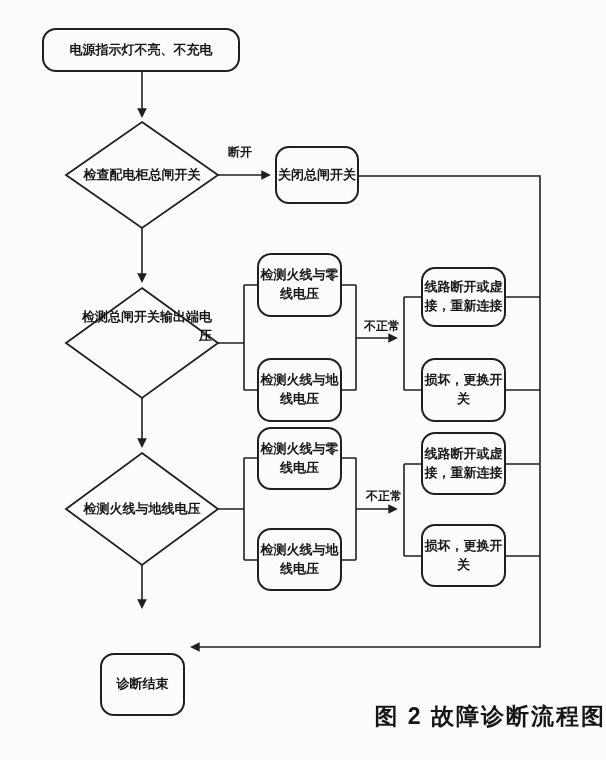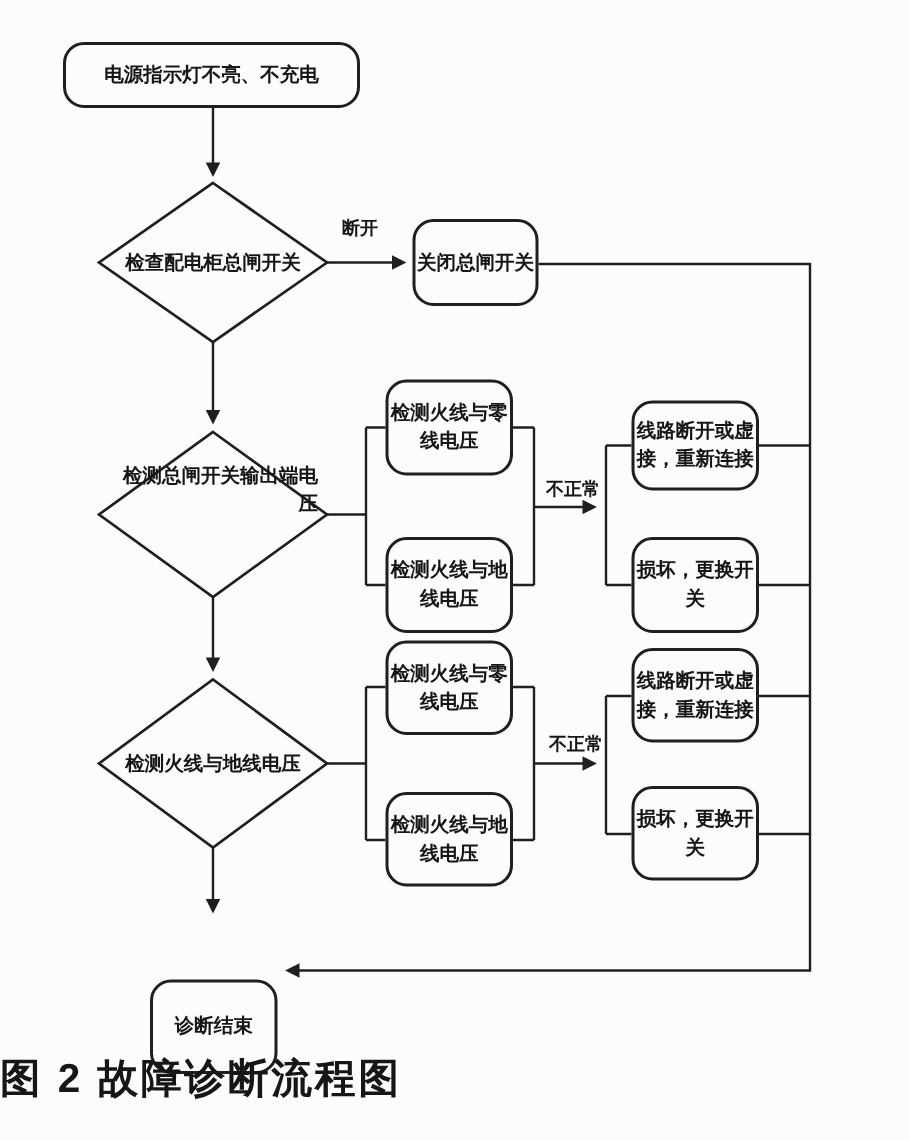--- a/index.html
+++ b/index.html
@@ -10,22 +10,22 @@
   .ln { stroke:var(--line); stroke-width:1.6; fill:none; }
   .dm { stroke:var(--line); stroke-width:1.8; fill:none; }
   .ah { fill:var(--line); }
   .node { position:absolute; display:flex; align-items:center; justify-content:center;
           text-align:center; font-weight:bold; font-size:13px; line-height:1.45;
           color:var(--text); box-sizing:border-box;border-radius:14px; }
   .rect { border:2px solid var(--line); padding:2px 1px; }
   .dlabel { background:transparent; }
   .edge-label { position:absolute; font-weight:bold; font-size:12px; text-align:center;
                 color:var(--text); }
-  .caption { position:absolute; left:0; top:701px; width:606px; text-align:left;
-             font-size:27px; font-weight:bold; letter-spacing:2px; color:var(--text); }
+  .caption { position:absolute; left:0; top:701px; width:606px; text-align:right;
+             font-size:23px; font-weight:bold; letter-spacing:2px; color:var(--text); }
 </style>
 </head>
 <body>
 
 <div class="stage">
 
   <svg class="wires" viewBox="0 0 606 760" xmlns="http://www.w3.org/2000/svg">
     <defs>
       <marker id="arrow" viewBox="0 0 10 10" refX="8" refY="5" markerWidth="7" markerHeight="6" orient="auto" markerUnits="strokeWidth">
         <path class="ah" d="M0,0 L10,5 L0,10 Z"></path>

